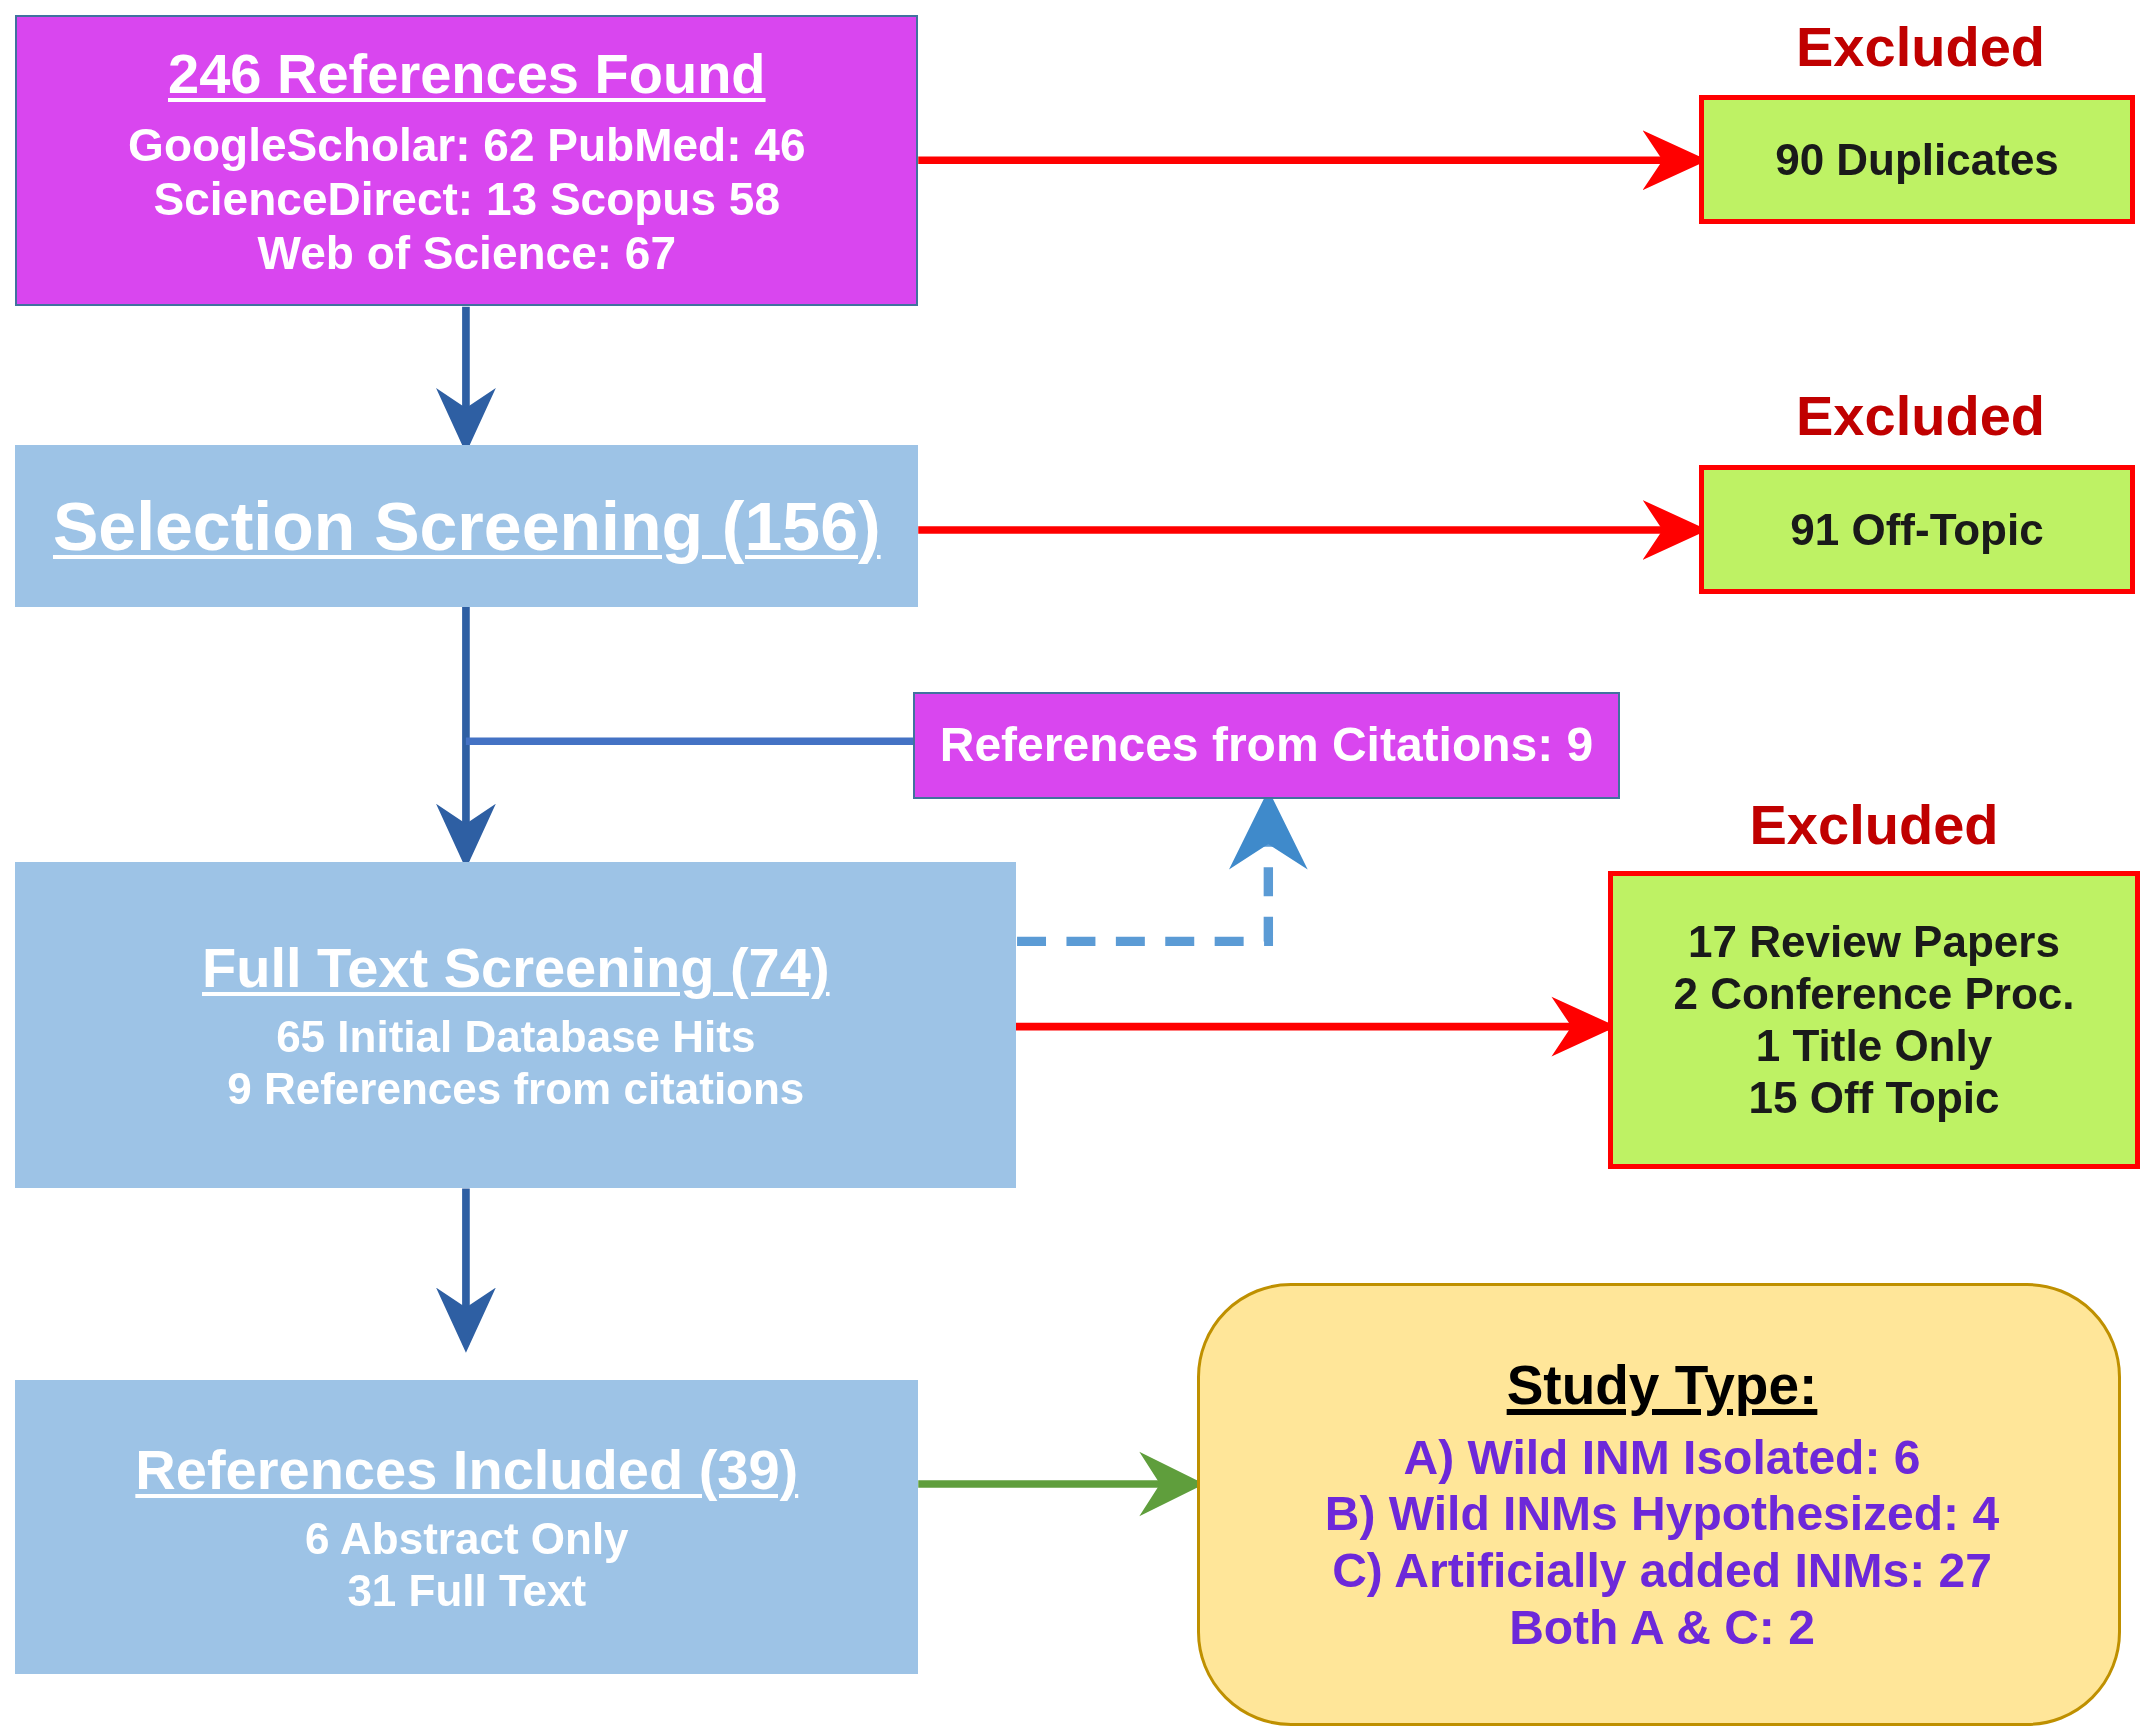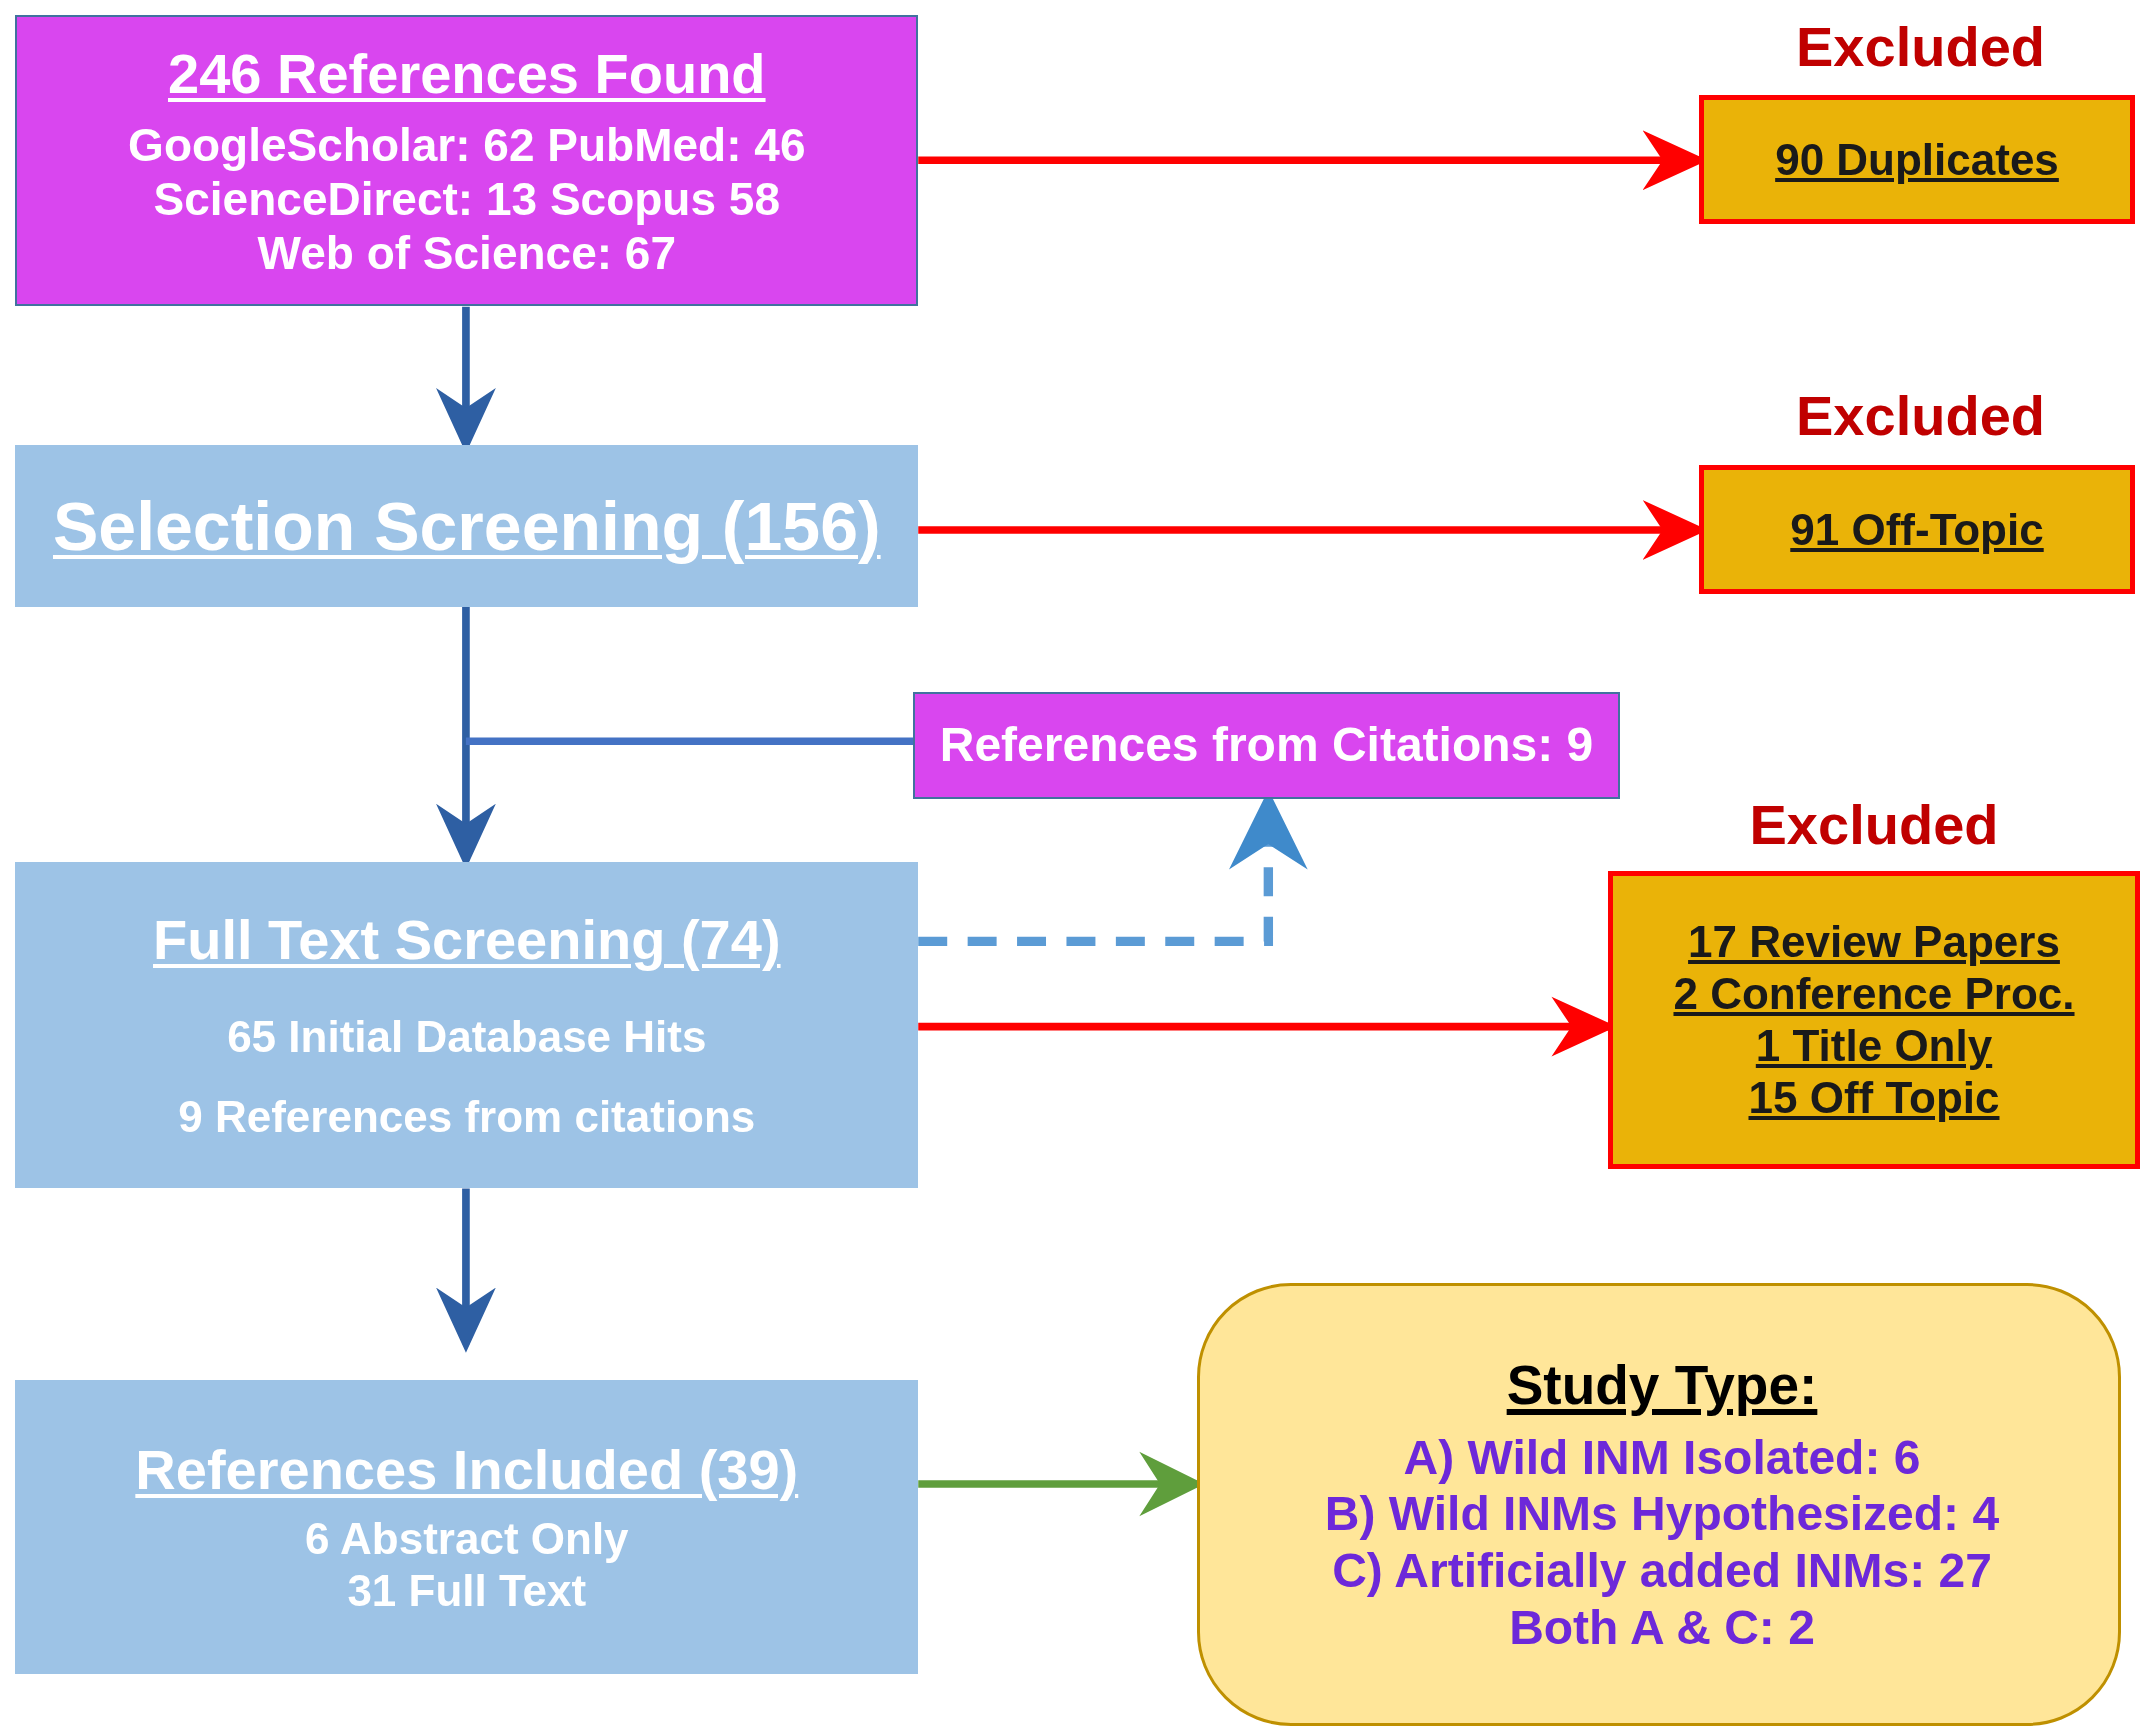--- a/index.html
+++ b/index.html
@@ -54,25 +54,24 @@
     position: absolute;
     color: #C00000;
     font-weight: bold;
     text-underline-offset: 6px;
     text-decoration-thickness: 5.1px;
     text-align: center;
     white-space: nowrap;
   }
   
   .box-red {
-    background: #eab308;
+    background: #bef264;
     border: 5.1px solid #FF0000;
     color: #1a1a1a;
     font-weight: bold;
-    text-decoration: underline;
   }
   .box-red .sub-line { font-weight: bold; color:#1a1a1a; }
   
   .box-yellow {
     background: #FFE699;
     border: 3.4px solid #BF9000;
     border-radius: 94px;
     color: #000000;
   }
   .box-yellow .title-line { color:#000000; text-decoration-thickness:6px; }
@@ -163,21 +162,21 @@
 
   <div class="excluded-label" style="left:1699px; top:383px; width:443px; font-size:56px;">Excluded</div>
   <div class="node box-red" style="left:1699px; top:465px; width:436px; height:129px; font-size:44px;">
     <div class="sub-line">91 Off-Topic</div>
   </div>
 
   <div class="node box-dark" style="left:913px; top:692px; width:707px; height:107px; font-size:46px; border-width:2.6px;">
     <div class="sub-line" style="font-size:48px;">References from Citations: 9</div>
   </div>
 
-  <div class="node box-light" style="left:15.3px; top:862px; width:903px; height:326px; font-size:44px;gap:28px;">
+  <div class="node box-light" style="left:15.3px; top:862px; width:1001px; height:326px; font-size:44px;">
     <div class="title-line" style="font-size:56px; margin-bottom:10.2px;">Full Text Screening (74)</div>
     <div class="sub-line">65 Initial Database Hits</div>
     <div class="sub-line">9 References from citations</div>
   </div>
 
   <div class="excluded-label" style="left:1608px; top:792px; width:532px; font-size:56px;">Excluded</div>
   <div class="node box-red" style="left:1608px; top:871px; width:532px; height:298px; font-size:44px;">
     <div class="sub-line">17 Review Papers</div>
     <div class="sub-line">2 Conference Proc.</div>
     <div class="sub-line">1 Title Only</div>

